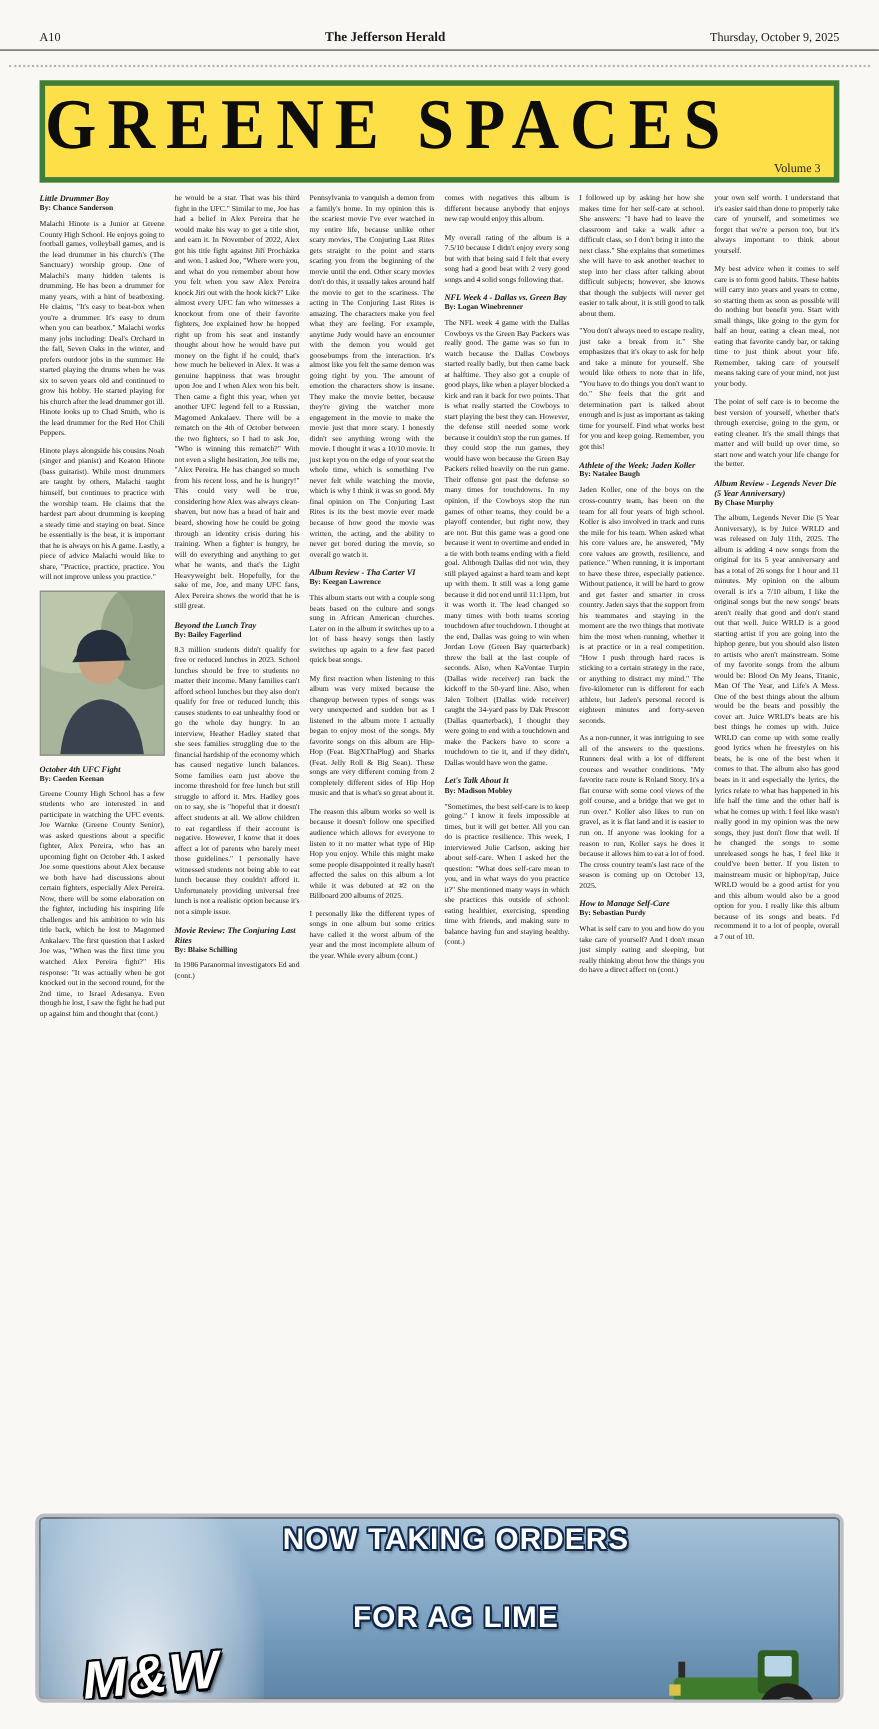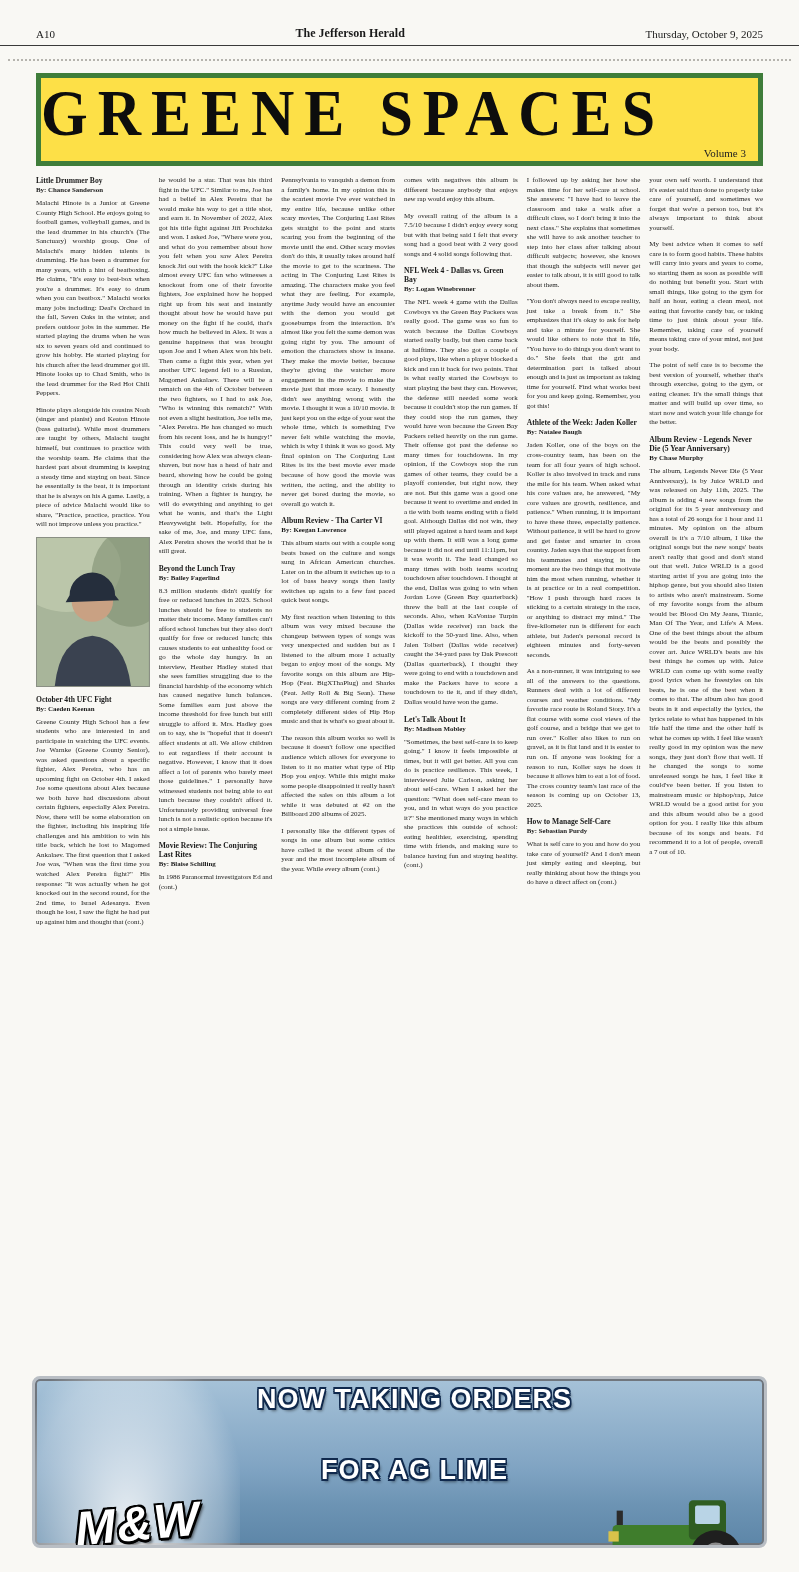--- a/index.html
+++ b/index.html
@@ -38,21 +38,21 @@
     font-size:11px; color:#222;
   }
 
   
   .columns {
     margin:0 36px; height:1192px; overflow:hidden;
     display:flex; gap:9px;
   }
   .col { flex:1 1 0; min-width:0; }
   .article-title {
-    font-size:7.6px; line-height:1.2; font-weight:bold; margin:7px 0 1px 0;
+    font-size:7.6px; line-height:1.2; font-weight:bold; margin:7px 0 1px 0;font-style:italic;
   }
   .article:first-child .article-title { margin-top:0; }
   .byline { font-size:6.9px; font-weight:bold; margin:0 0 6px 0; }
   .para {
     font-size:7px; line-height:1.36; text-align:justify; margin:0 0 7px 0;
     word-spacing:-0.2px;
   }
   .photo {
     width:100%; height:150px; margin:3px 0 8px 0; overflow:hidden;
     border:1px solid #8a8f84; background:#9aa78e;

